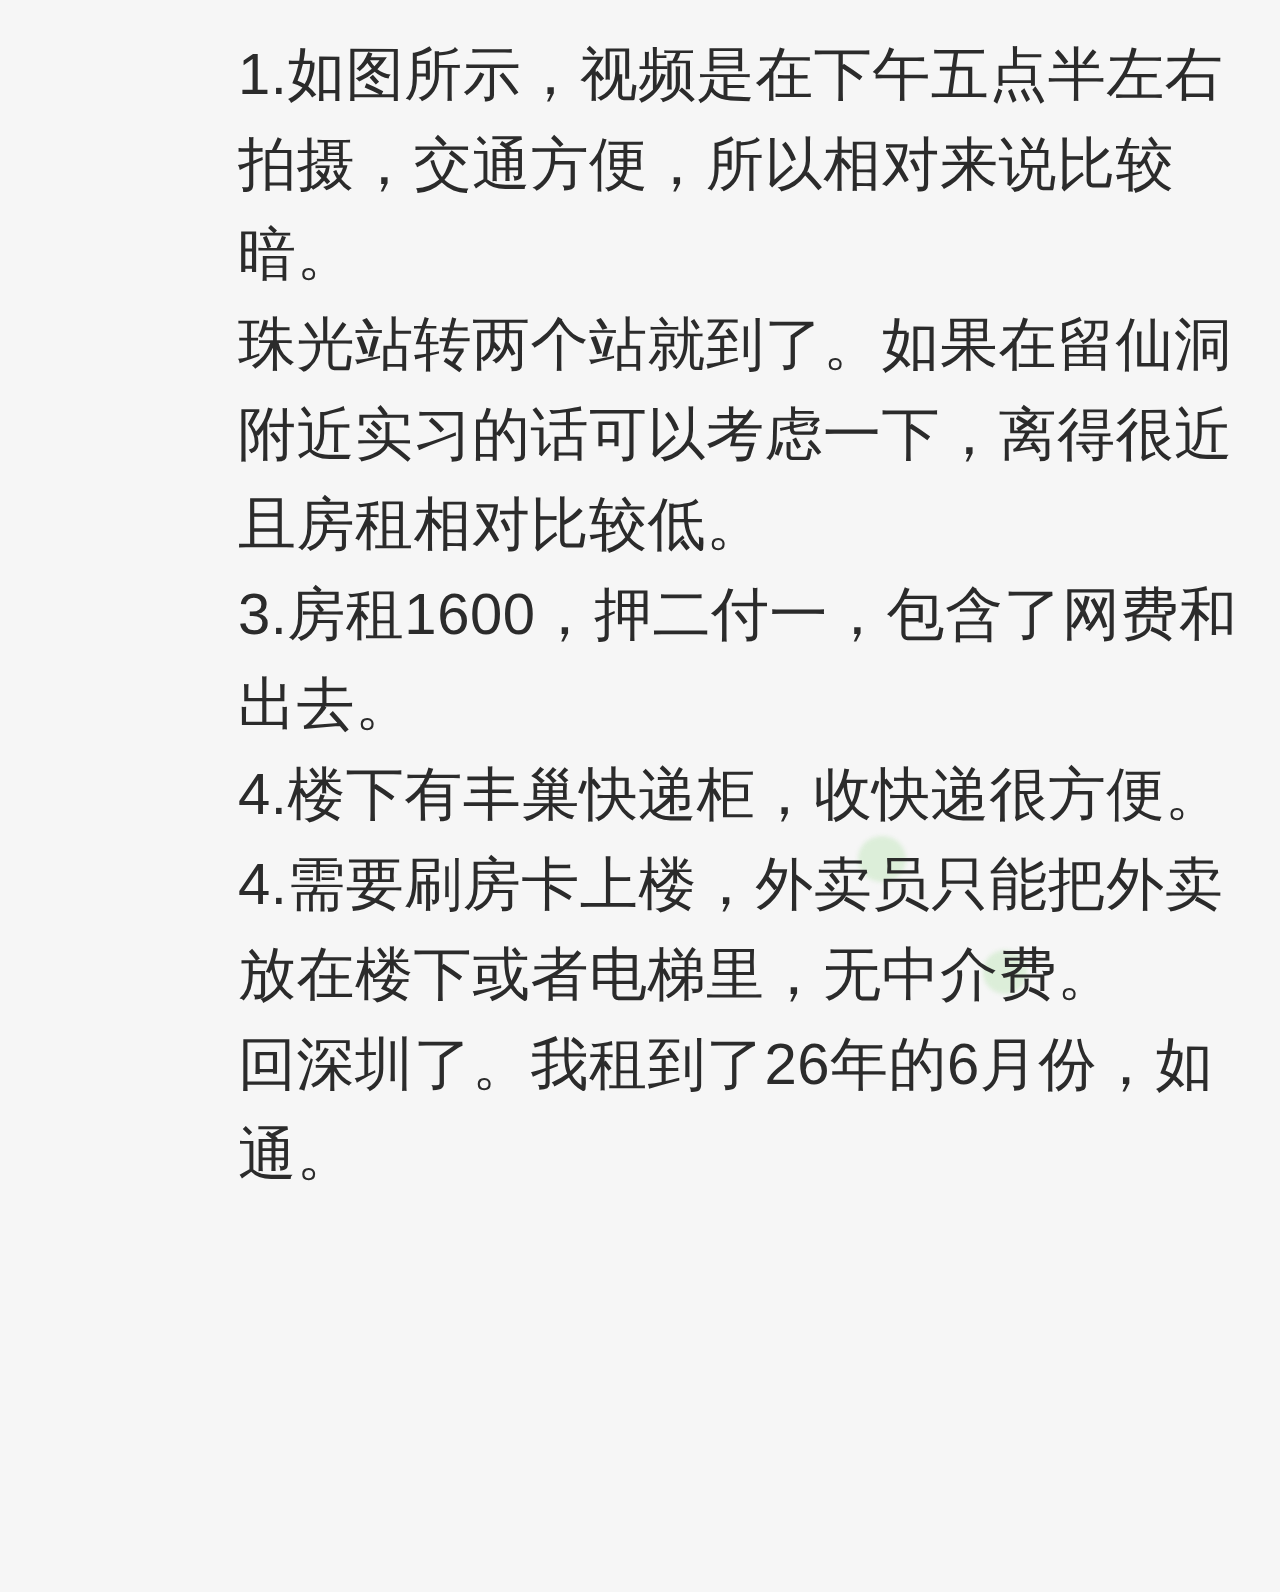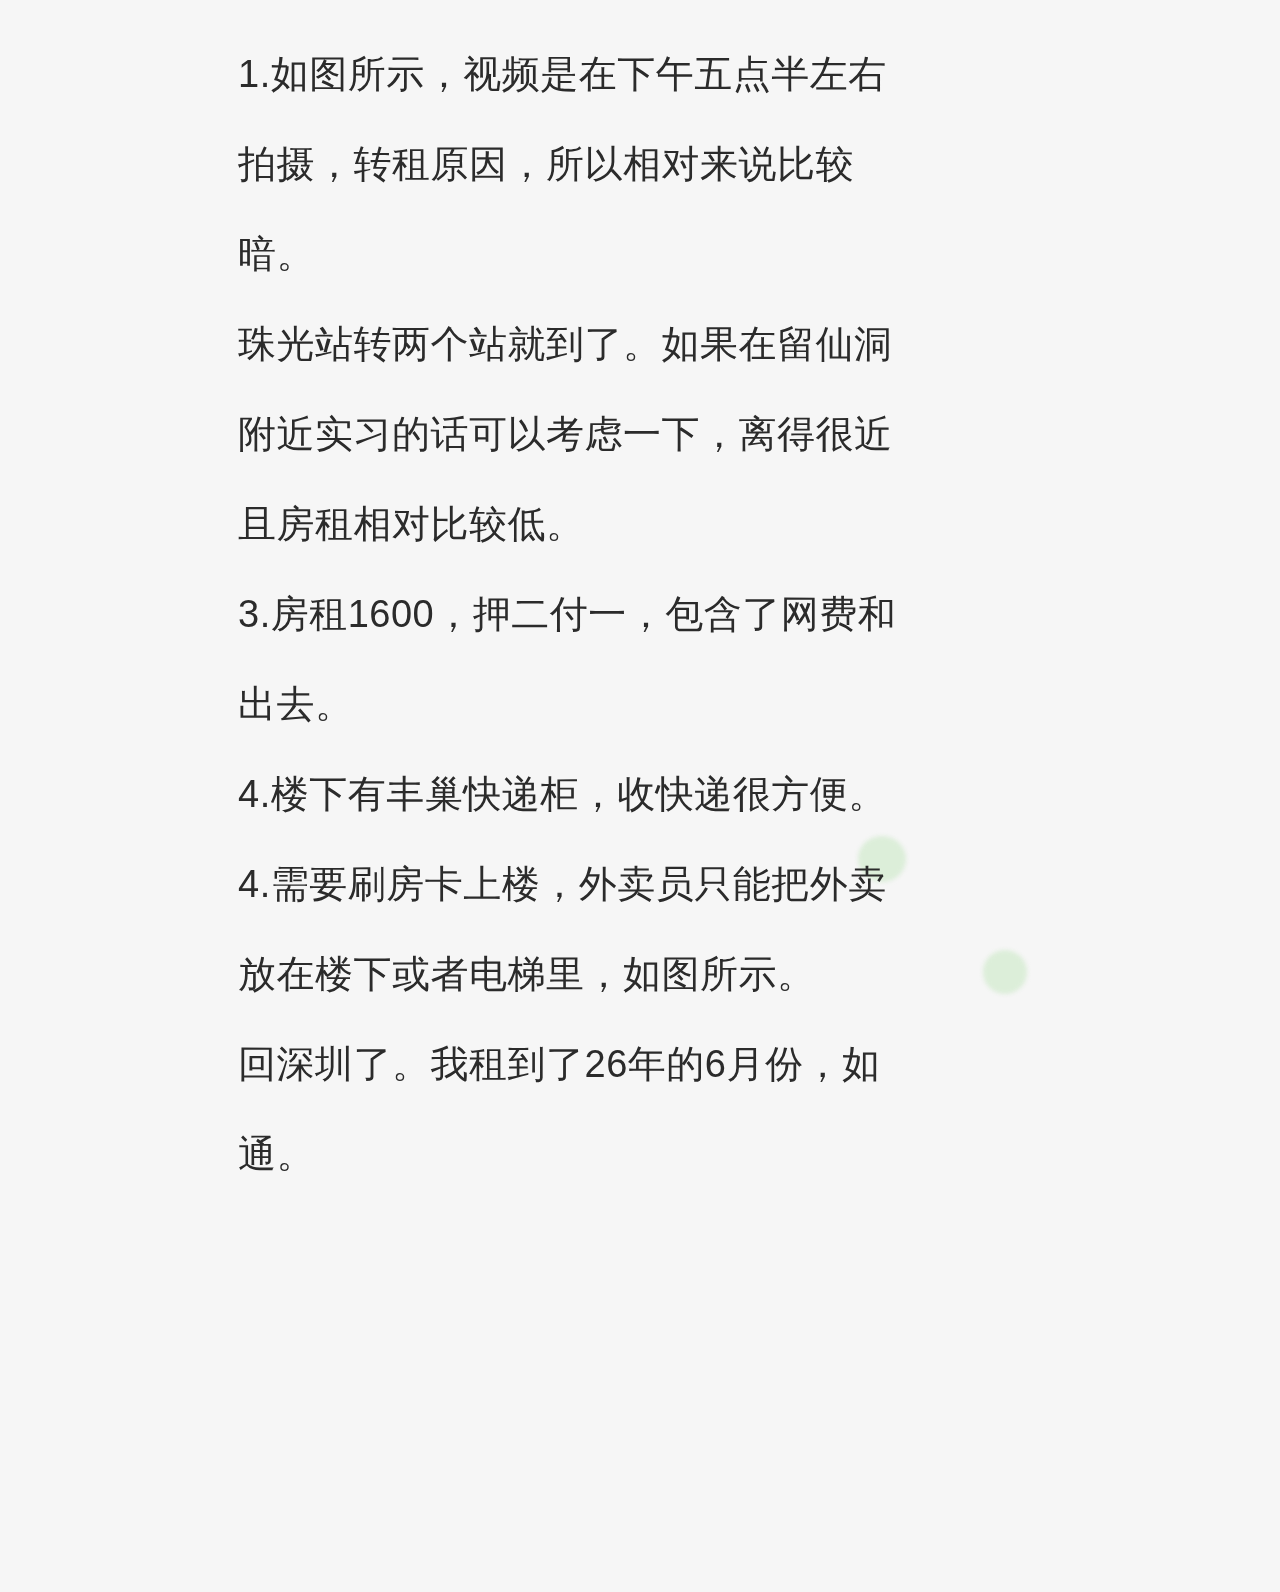--- a/index.html
+++ b/index.html
@@ -32,46 +32,46 @@
     border-radius: 50%;
     
     filter: blur(2px);
   }
   .text-block {
     position: absolute;
     left: 238px;
     top: 29px;
     z-index: 1;
     color: #2b2b2b;
-    font-size: 38px;
+    font-size: 58px;
     line-height: 90px;
     font-weight: 400;
     letter-spacing: 0.5px;
     white-space: nowrap;
   }
   .text-line {
     height: 90px;
   }
 </style>
 </head>
 <body>
 
 <div class="page">
   <div class="watermark-layer" id="watermark-layer">
       <div class="watermark-dot" style="left: 858px; top: 836px; width: 48px; height: 46px; background: rgba(199, 232, 193, 0.55);"></div>
       <div class="watermark-dot" style="left: 983px; top: 950px; width: 44px; height: 44px; background: rgba(199, 232, 193, 0.55);"></div>
     </div>
   <div class="text-block" id="text-block">
       <div class="text-line">1.如图所示，视频是在下午五点半左右</div>
-      <div class="text-line">拍摄，转租原因，所以相对来说比较</div>
+      <div class="text-line">拍摄，交通方便，所以相对来说比较</div>
       <div class="text-line">暗。</div>
       <div class="text-line">珠光站转两个站就到了。如果在留仙洞</div>
       <div class="text-line">附近实习的话可以考虑一下，离得很近</div>
       <div class="text-line">且房租相对比较低。</div>
       <div class="text-line">3.房租1600，押二付一，包含了网费和</div>
       <div class="text-line">出去。</div>
       <div class="text-line">4.楼下有丰巢快递柜，收快递很方便。</div>
       <div class="text-line">4.需要刷房卡上楼，外卖员只能把外卖</div>
-      <div class="text-line">放在楼下或者电梯里，如图所示。</div>
+      <div class="text-line">放在楼下或者电梯里，无中介费。</div>
       <div class="text-line">回深圳了。我租到了26年的6月份，如</div>
       <div class="text-line">通。</div>
     </div>
 </div>
 
 </body></html>

